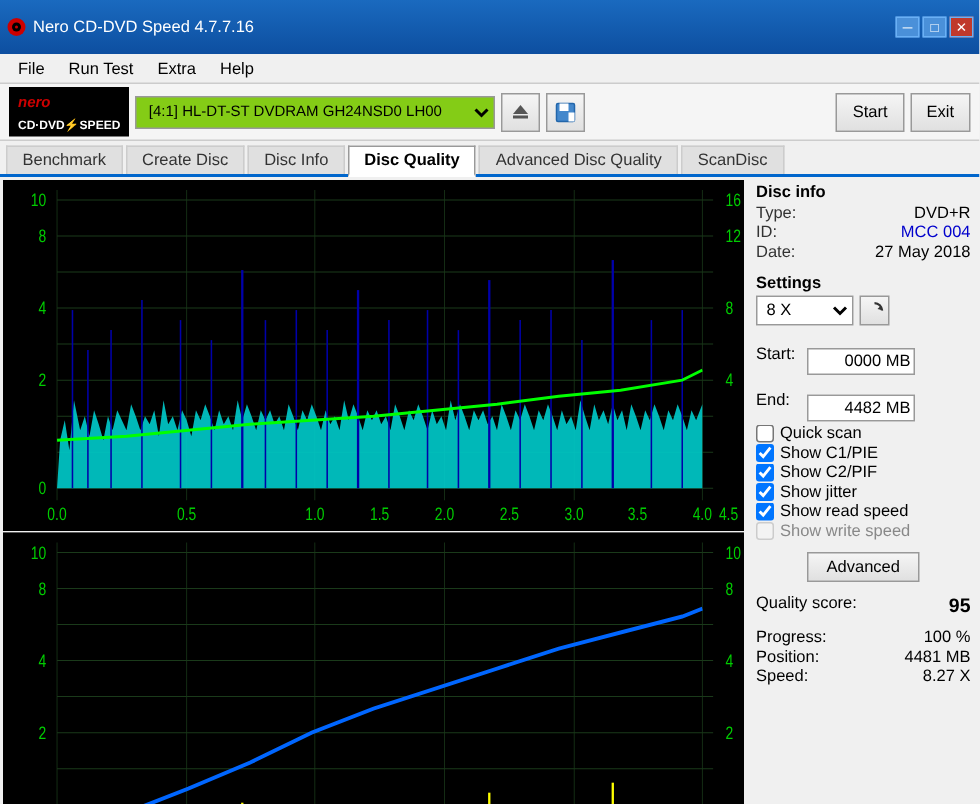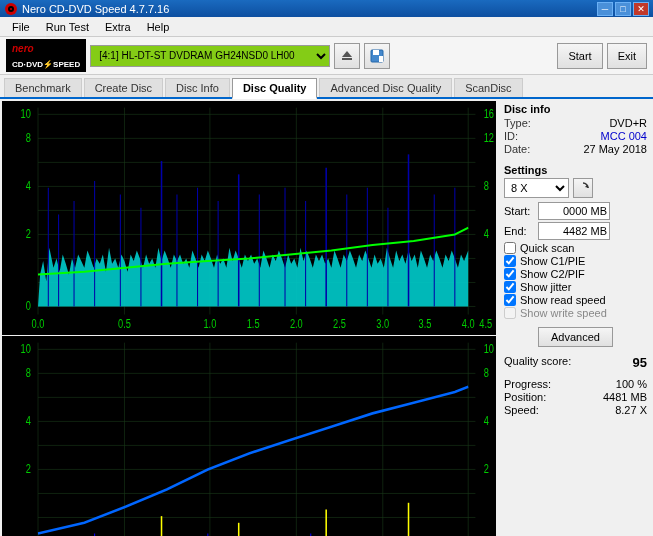--- a/index.html
+++ b/index.html
@@ -1,19 +1,19 @@
 <!DOCTYPE html>
 <html><head>
   <meta charset="utf-8">
   <style>
     * { margin: 0; padding: 0; box-sizing: border-box; }
     body { width: 653px; height: 536px; overflow: hidden; font-family: 'Segoe UI', Tahoma, sans-serif; font-size: 11px; background: #f0f0f0; }
     
     
-    .title-bar { background: linear-gradient(to bottom, #1a6abf, #0d4fa0); height: 17px; display: flex; align-items: center; padding: 0 4px; color: white; font-size: 11px; justify-content: space-between; }
+    .title-bar { background: linear-gradient(to bottom, #1a6abf, #0d4fa0); height: 36px; display: flex; align-items: center; padding: 0 4px; color: white; font-size: 11px; justify-content: space-between; }
     .title-bar-left { display: flex; align-items: center; gap: 4px; }
     .title-icon { width: 14px; height: 14px; display: flex; align-items: center; justify-content: center; }
     .title-controls { display: flex; gap: 2px; }
     .title-btn { width: 16px; height: 14px; background: #4a90d9; border: 1px solid #6ab0f5; color: white; font-size: 9px; cursor: pointer; display: flex; align-items: center; justify-content: center; }
     .title-btn.close { background: #c0392b; }
 
     
     .menu-bar { background: #f0f0f0; height: 20px; display: flex; align-items: center; padding: 0 4px; border-bottom: 1px solid #ccc; }
     .menu-item { padding: 2px 8px; font-size: 11px; cursor: pointer; color: #000; }
 
@@ -42,21 +42,21 @@
     .info-value { color: #000; font-weight: normal; }
     .info-value.blue { color: #0000cc; }
     
     .settings-section { margin-top: 4px; }
     .speed-row { display: flex; align-items: center; gap: 4px; margin-bottom: 4px; }
     .speed-combo { border: 1px solid #999; background: white; height: 20px; font-size: 11px; width: 65px; padding: 0 2px; }
     .refresh-btn { border: 1px solid #999; background: linear-gradient(to bottom, #f5f5f5, #e0e0e0); width: 20px; height: 20px; display: flex; align-items: center; justify-content: center; cursor: pointer; font-size: 10px; }
     
     .mb-row { display: flex; align-items: center; gap: 4px; margin-bottom: 2px; }
     .mb-label { font-size: 11px; width: 30px; }
-    .mb-input { border: 1px solid #999; background: white; height: 18px; font-size: 11px; width: 72px; padding: 0 2px; text-align: right; }
+    .mb-input { border: 1px solid #999; background: white; height: 18px; font-size: 11px; width: 72px; padding: 0 2px; text-align: right; margin-top: 11px; }
     
     .checkbox-row { display: flex; align-items: center; gap: 4px; margin-bottom: 1px; }
     .checkbox-row input[type="checkbox"] { width: 12px; height: 12px; cursor: pointer; }
     .checkbox-label { font-size: 11px; cursor: pointer; }
     .checkbox-label.disabled { color: #888; }
     
     .advanced-btn { background: linear-gradient(to bottom, #f5f5f5, #e0e0e0); border: 1px solid #999; padding: 3px 12px; cursor: pointer; font-size: 11px; margin-top: 4px; align-self: flex-end; }
     
     .quality-score-row { display: flex; justify-content: space-between; align-items: flex-start; margin-top: 4px; font-size: 11px; }
     .quality-score-val { font-weight: bold; font-size: 13px; }

